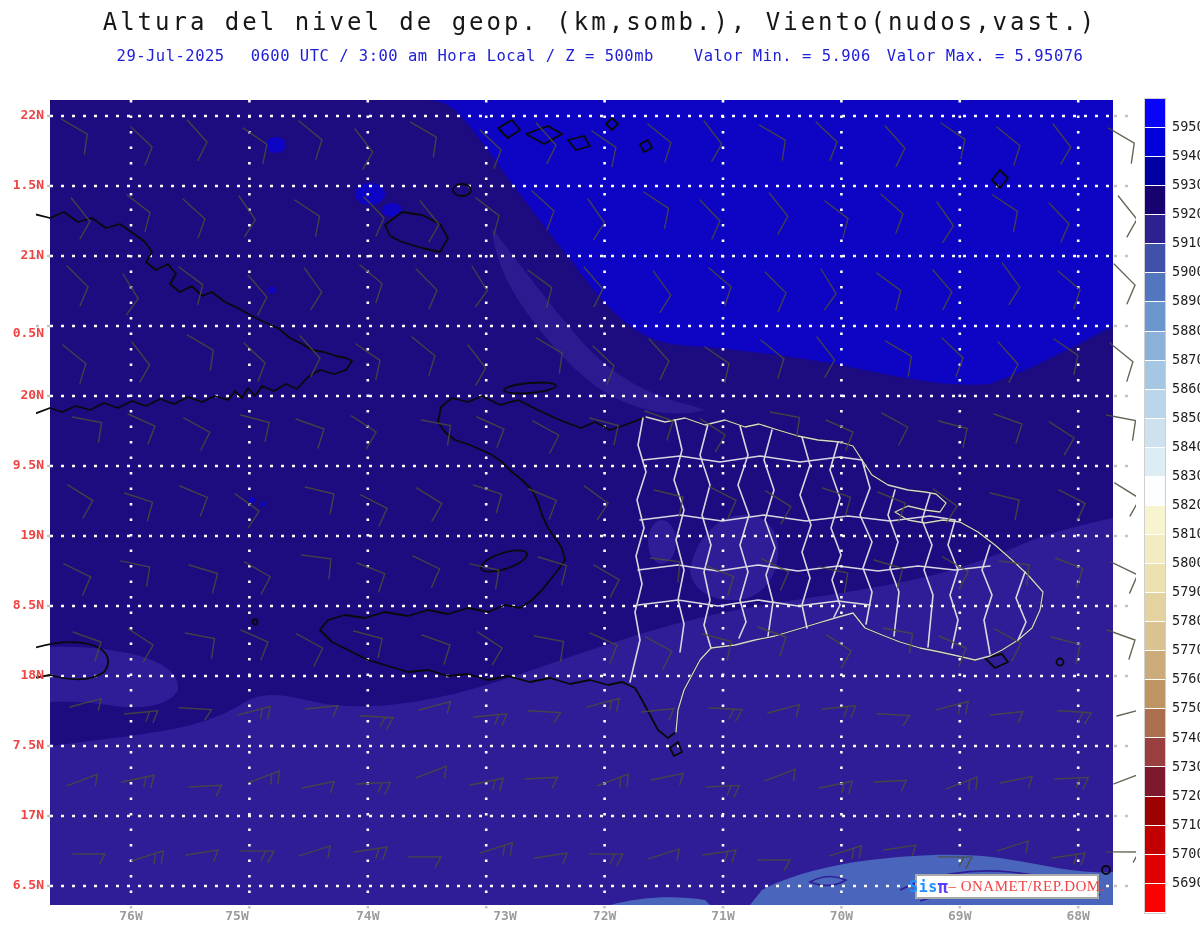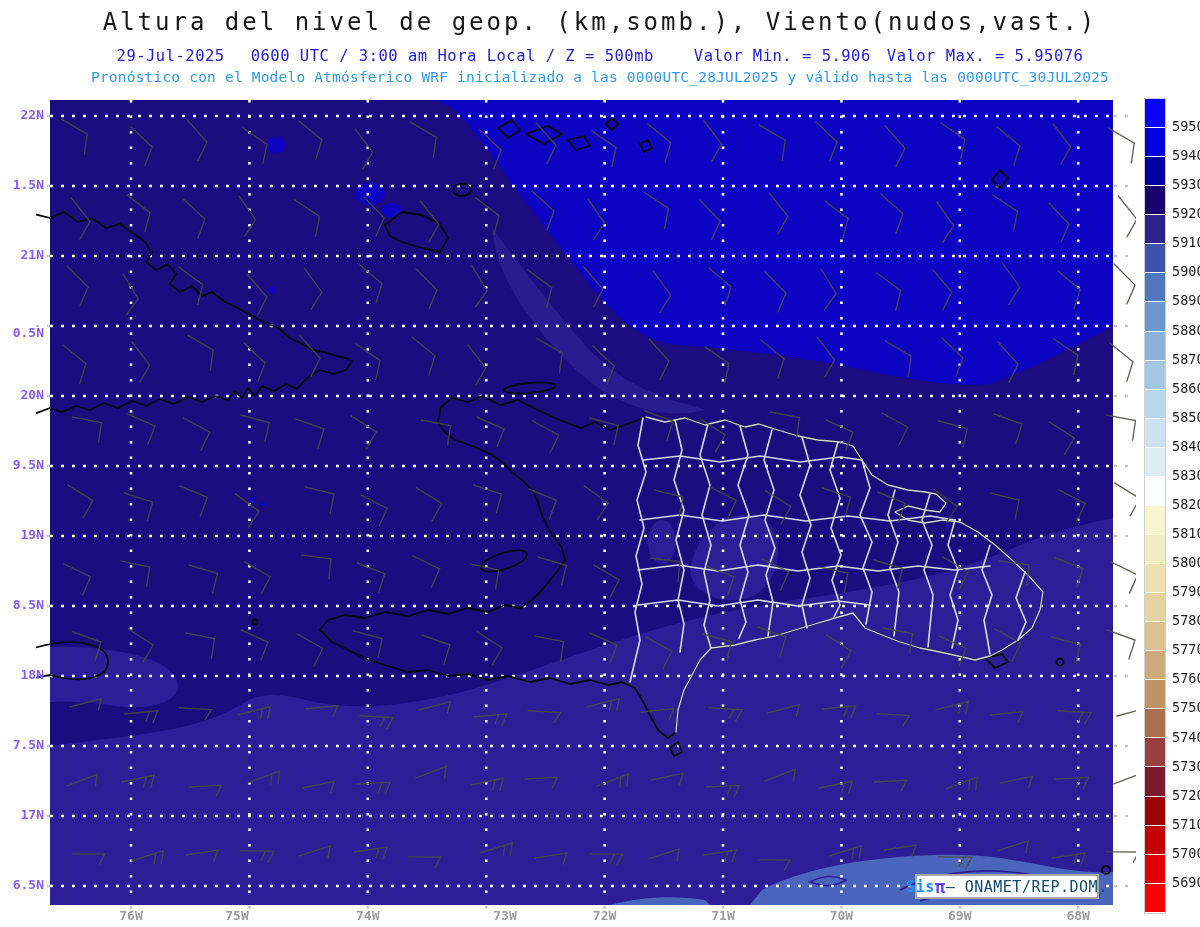--- a/index.html
+++ b/index.html
@@ -22,21 +22,21 @@
   #subtitle-line .gap3 { display:inline-block; width:16px; }
   #model-line {
     position:absolute; top:69px; left:0; width:1200px; text-align:center;
     font-size:14.5px; letter-spacing:0.2px; color:#2e9bf0; white-space:nowrap;
   }
   
   #map-svg { position:absolute; left:36px; top:100px; }
   
   .lat-label {
     position:absolute; left:0; width:44px; text-align:right;
-    font-size:13px; font-weight:bold; color:#8b5cf6; white-space:nowrap;
+    font-size:13px; font-weight:bold; color:#ef4444; white-space:nowrap;
   }
   .lon-label {
     position:absolute; width:60px; text-align:center;
     font-size:13px; font-weight:bold; color:#9c9c9c;
   }
   
   #colorbar {
     position:absolute; left:1144px; top:98px; width:22px;
     border:1px solid #cfcfcf; background:#fff;
   }
@@ -47,30 +47,29 @@
   }
   
   #sispi-box {
     position:absolute; left:915px; top:874px; width:184px; height:25px;
     background:#ffffff; border:2px solid #a9a9a9;
     display:flex; align-items:center; justify-content:center;
     font-size:15px; letter-spacing:0.5px; white-space:nowrap; z-index:5;
   }
   #sispi-box .sis { color:#1e90ff; font-weight:bold; }
   #sispi-box .pi  { color:#5a3fff; font-weight:bold; font-size:17px; }
-  #sispi-box .rest{ color:#0c4a6e; }
+  #sispi-box .rest{ color:#ef4444;font-family:Liberation Serif, serif; }
 </style>
 </head>
 <body>
 
 <div id="stage">
 
   <div id="title-line">Altura del nivel de geop. (km,somb.), Viento(nudos,vast.)</div>
   <div id="subtitle-line"><span>29-Jul-2025</span><span class="gap1"></span><span>0600 UTC / 3:00 am Hora Local / Z = 500mb</span><span class="gap2"></span><span>Valor Min. = 5.906</span><span class="gap3"></span><span>Valor Max. = 5.95076</span></div>
-  <div id="model-line">Pronóstico con el Modelo Atmósferico WRF inicializado a las 0000UTC_28JUL2025 y válido hasta las  0000UTC_30JUL2025</div>
 
   <svg id="map-svg" width="1100" height="818" viewBox="-14 0 1100 818" overflow="hidden">
     <defs>
       <clipPath id="mapclip">
           <rect x="0" y="0" width="1063" height="805"></rect>
         </clipPath>
     </defs>
 
     <g id="grid-margin">
         <line x1="-14" y1="16" x2="1085" y2="16" stroke="#c4c4c4" stroke-dasharray="3 8" stroke-width="2.6"></line>

